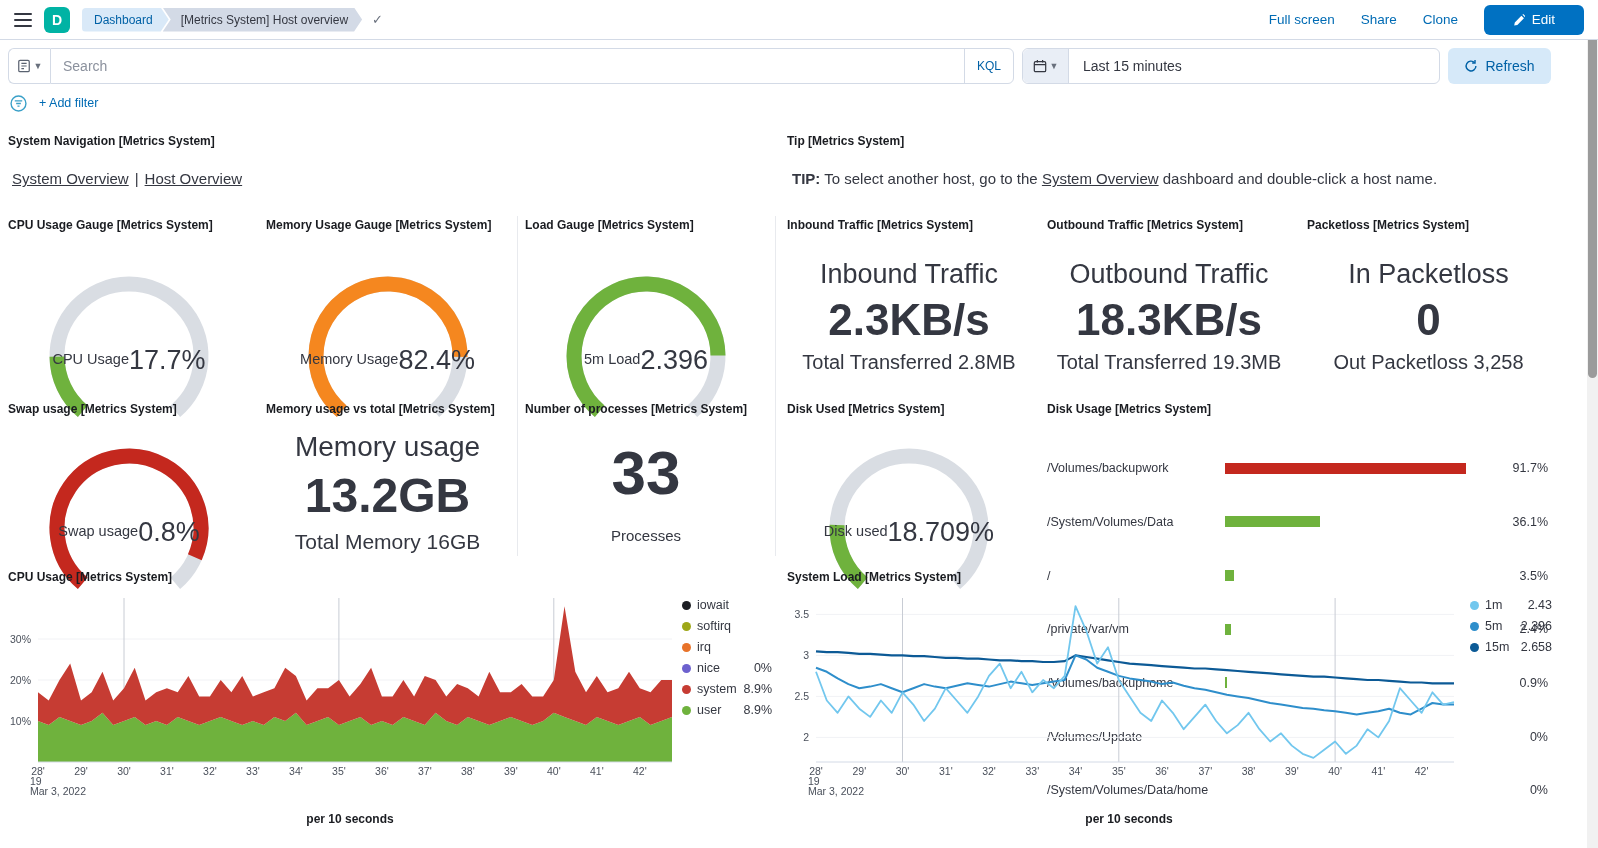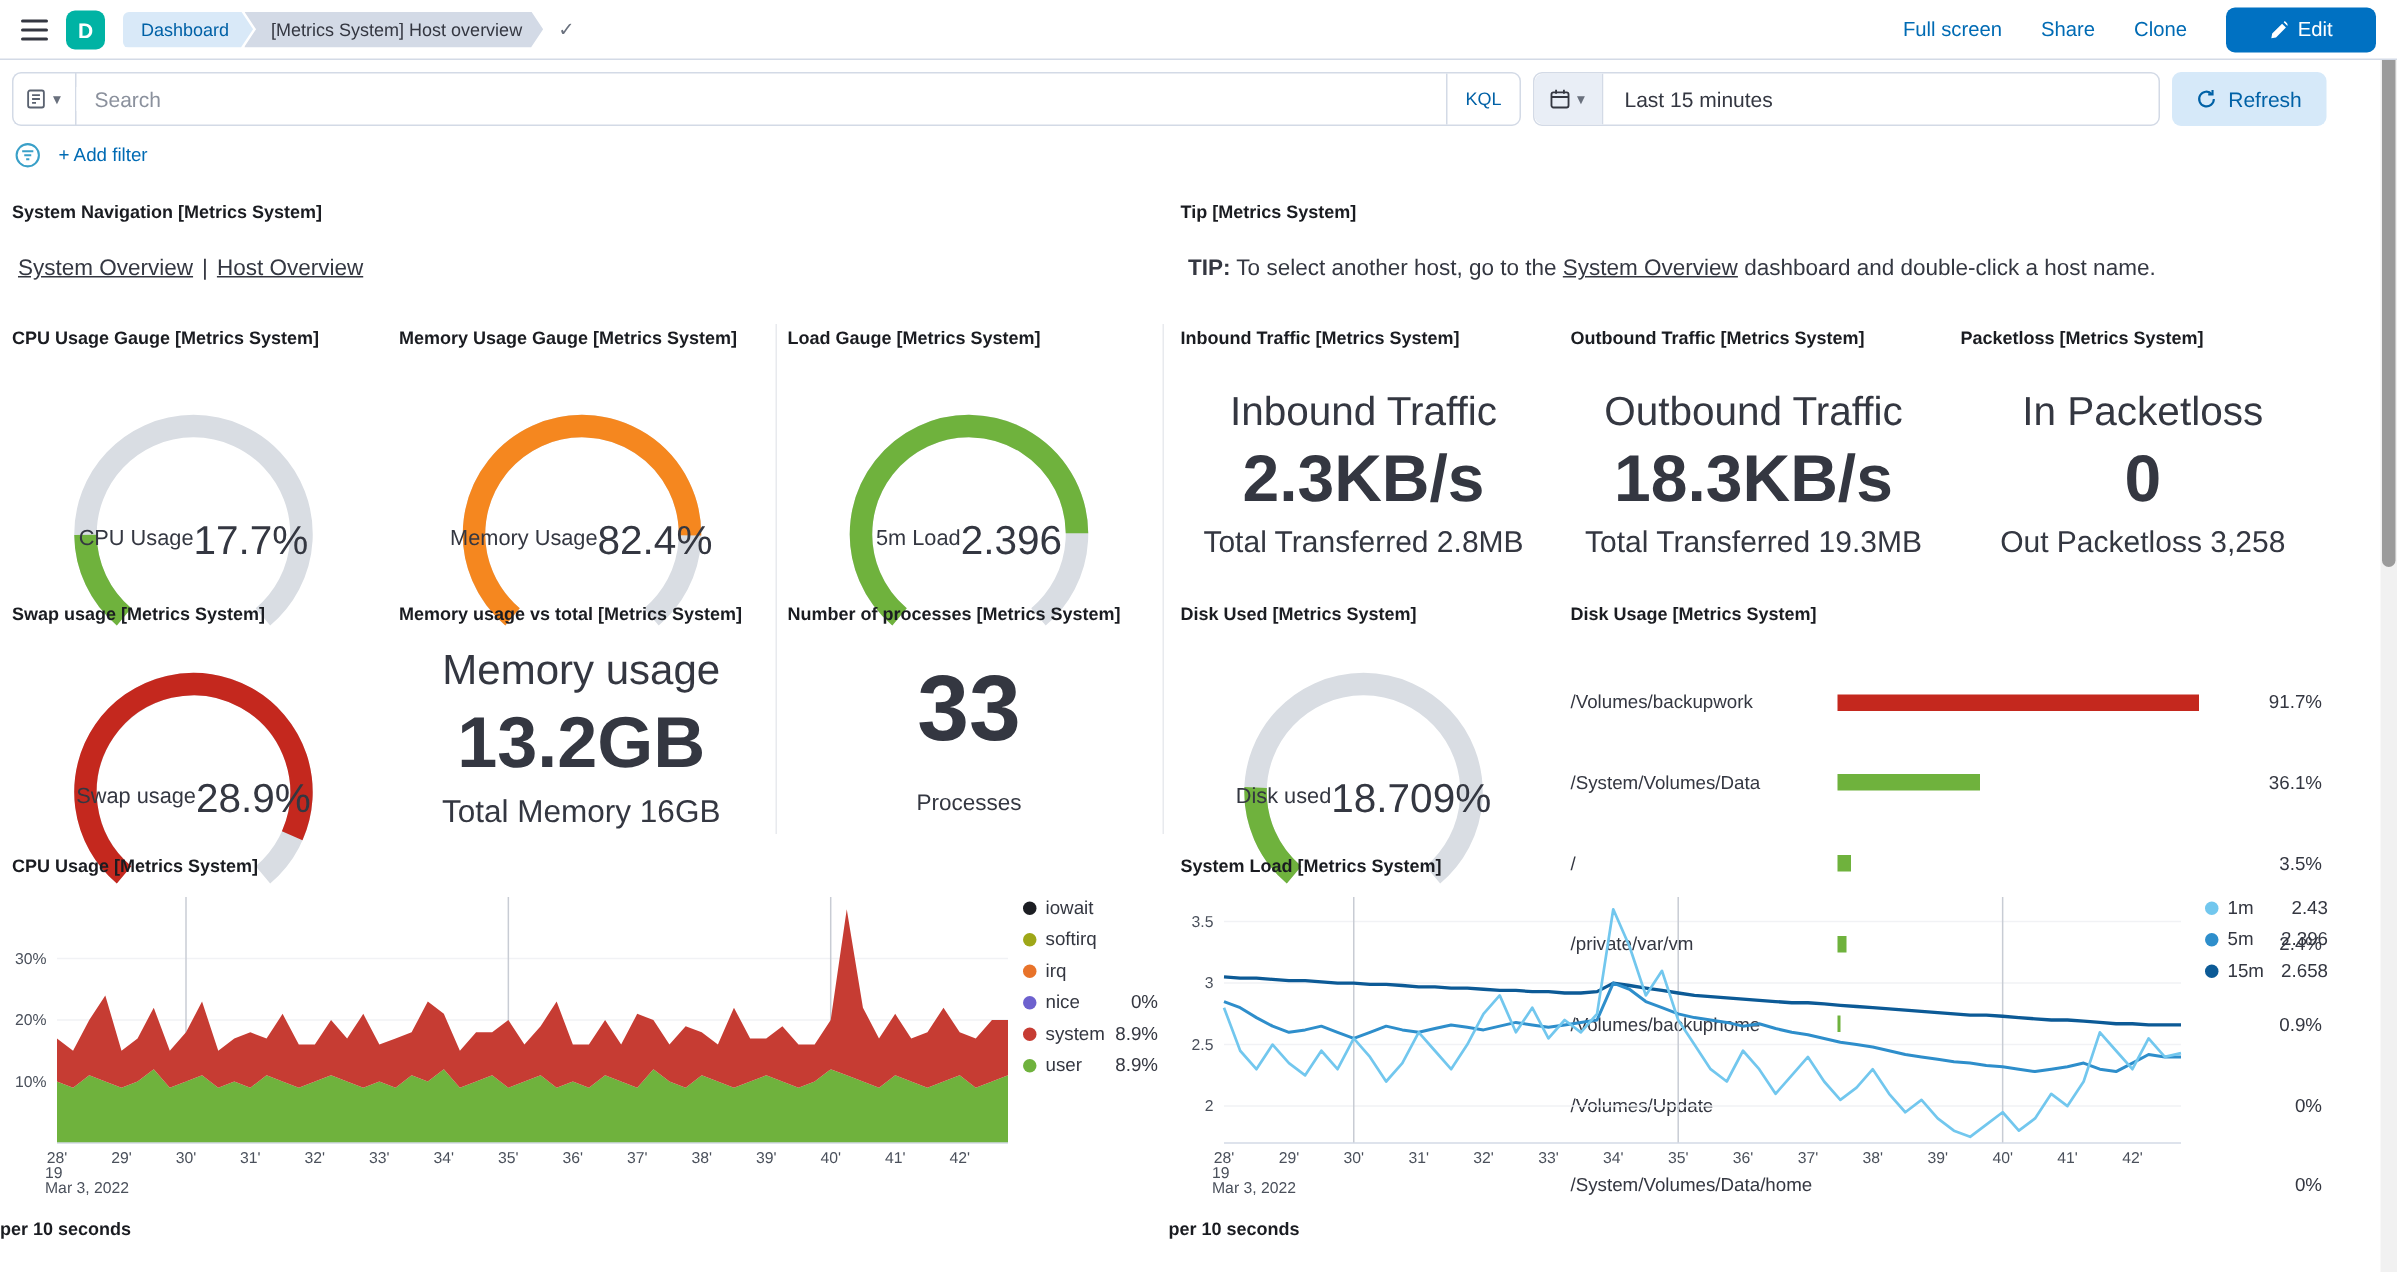--- a/index.html
+++ b/index.html
@@ -73,21 +73,21 @@
 
   .drows { margin-top: 6px; }
   .drow { display: flex; align-items: center; height: 19.7px; padding: 0 10px 0 8px; font-size: 12.5px; margin-top: 34px; }
   .dpath { width: 178px; white-space: nowrap; }
   .dbarwrap { flex: 1; height: 11px; position: relative; margin-right: 12px; }
   .dbar { position: absolute; left: 0; top: 0; height: 11px; }
   .dval { width: 48px; text-align: right; }
 
   .chart { position: absolute; }
   .ax { font-size: 10.5px; fill: #4a505b; font-family: "Liberation Sans", sans-serif; }
-  .xlabel { position: absolute; font-size: 12px; font-weight: 700; color: #1a1c21; }
+  .xlabel { position: absolute; font-size: 12px; font-weight: 700; text-align: center; color: #1a1c21; }
   .legend { position: absolute; display: flex; flex-direction: column; gap: 7px; font-size: 12.5px; }
   .litem { display: flex; align-items: center; gap: 6px; cursor: pointer; }
   .ldot { width: 9px; height: 9px; border-radius: 50%; flex: none; }
   .lval { margin-left: auto; }
 
   .scroll-track { position: absolute; right: 0; top: 0; width: 11px; height: 848px; background: #f1f1f1; }
   .scroll-thumb { position: absolute; right: 1px; top: 0; width: 9px; height: 378px; background: #9b9b9b; border-radius: 5px; cursor: pointer; }
 </style>
 </head>
 <body>
@@ -235,21 +235,21 @@
   </div>
 
   <div class="panel" style="left:0;top:394px;width:258px;height:168px">
     <div class="ptitle">Swap usage [Metrics System]</div>
     <div class="gwrap" style="margin-top:18px"><svg width="180" height="150">
           <path d="M 43.7 141.2 A 72 72 0 1 1 136.3 141.2" stroke="#d9dde3" stroke-width="15" fill="none"></path>
           <path d="M 43.7 141.2 A 72 72 0 1 1 155.8 115.2" stroke="#c4281e" stroke-width="15" fill="none"></path>
         </svg>
       <div class="gtext">
           <div class="glabel">Swap usage</div>
-          <div class="gvalue">28.9%</div>
+          <div class="gvalue">0.8%</div>
         </div>
     </div>
   </div>
   <div class="panel" style="left:258px;top:394px;width:259px;height:168px">
     <div class="ptitle">Memory usage vs total [Metrics System]</div>
     <div class="mstack">
       <div class="mlabel" style="font-size:28px">Memory usage</div>
       <div class="mvalue" style="font-size:48px">13.2GB</div>
       <div class="msub" style="font-size:21px">Total Memory 16GB</div>
     </div>

